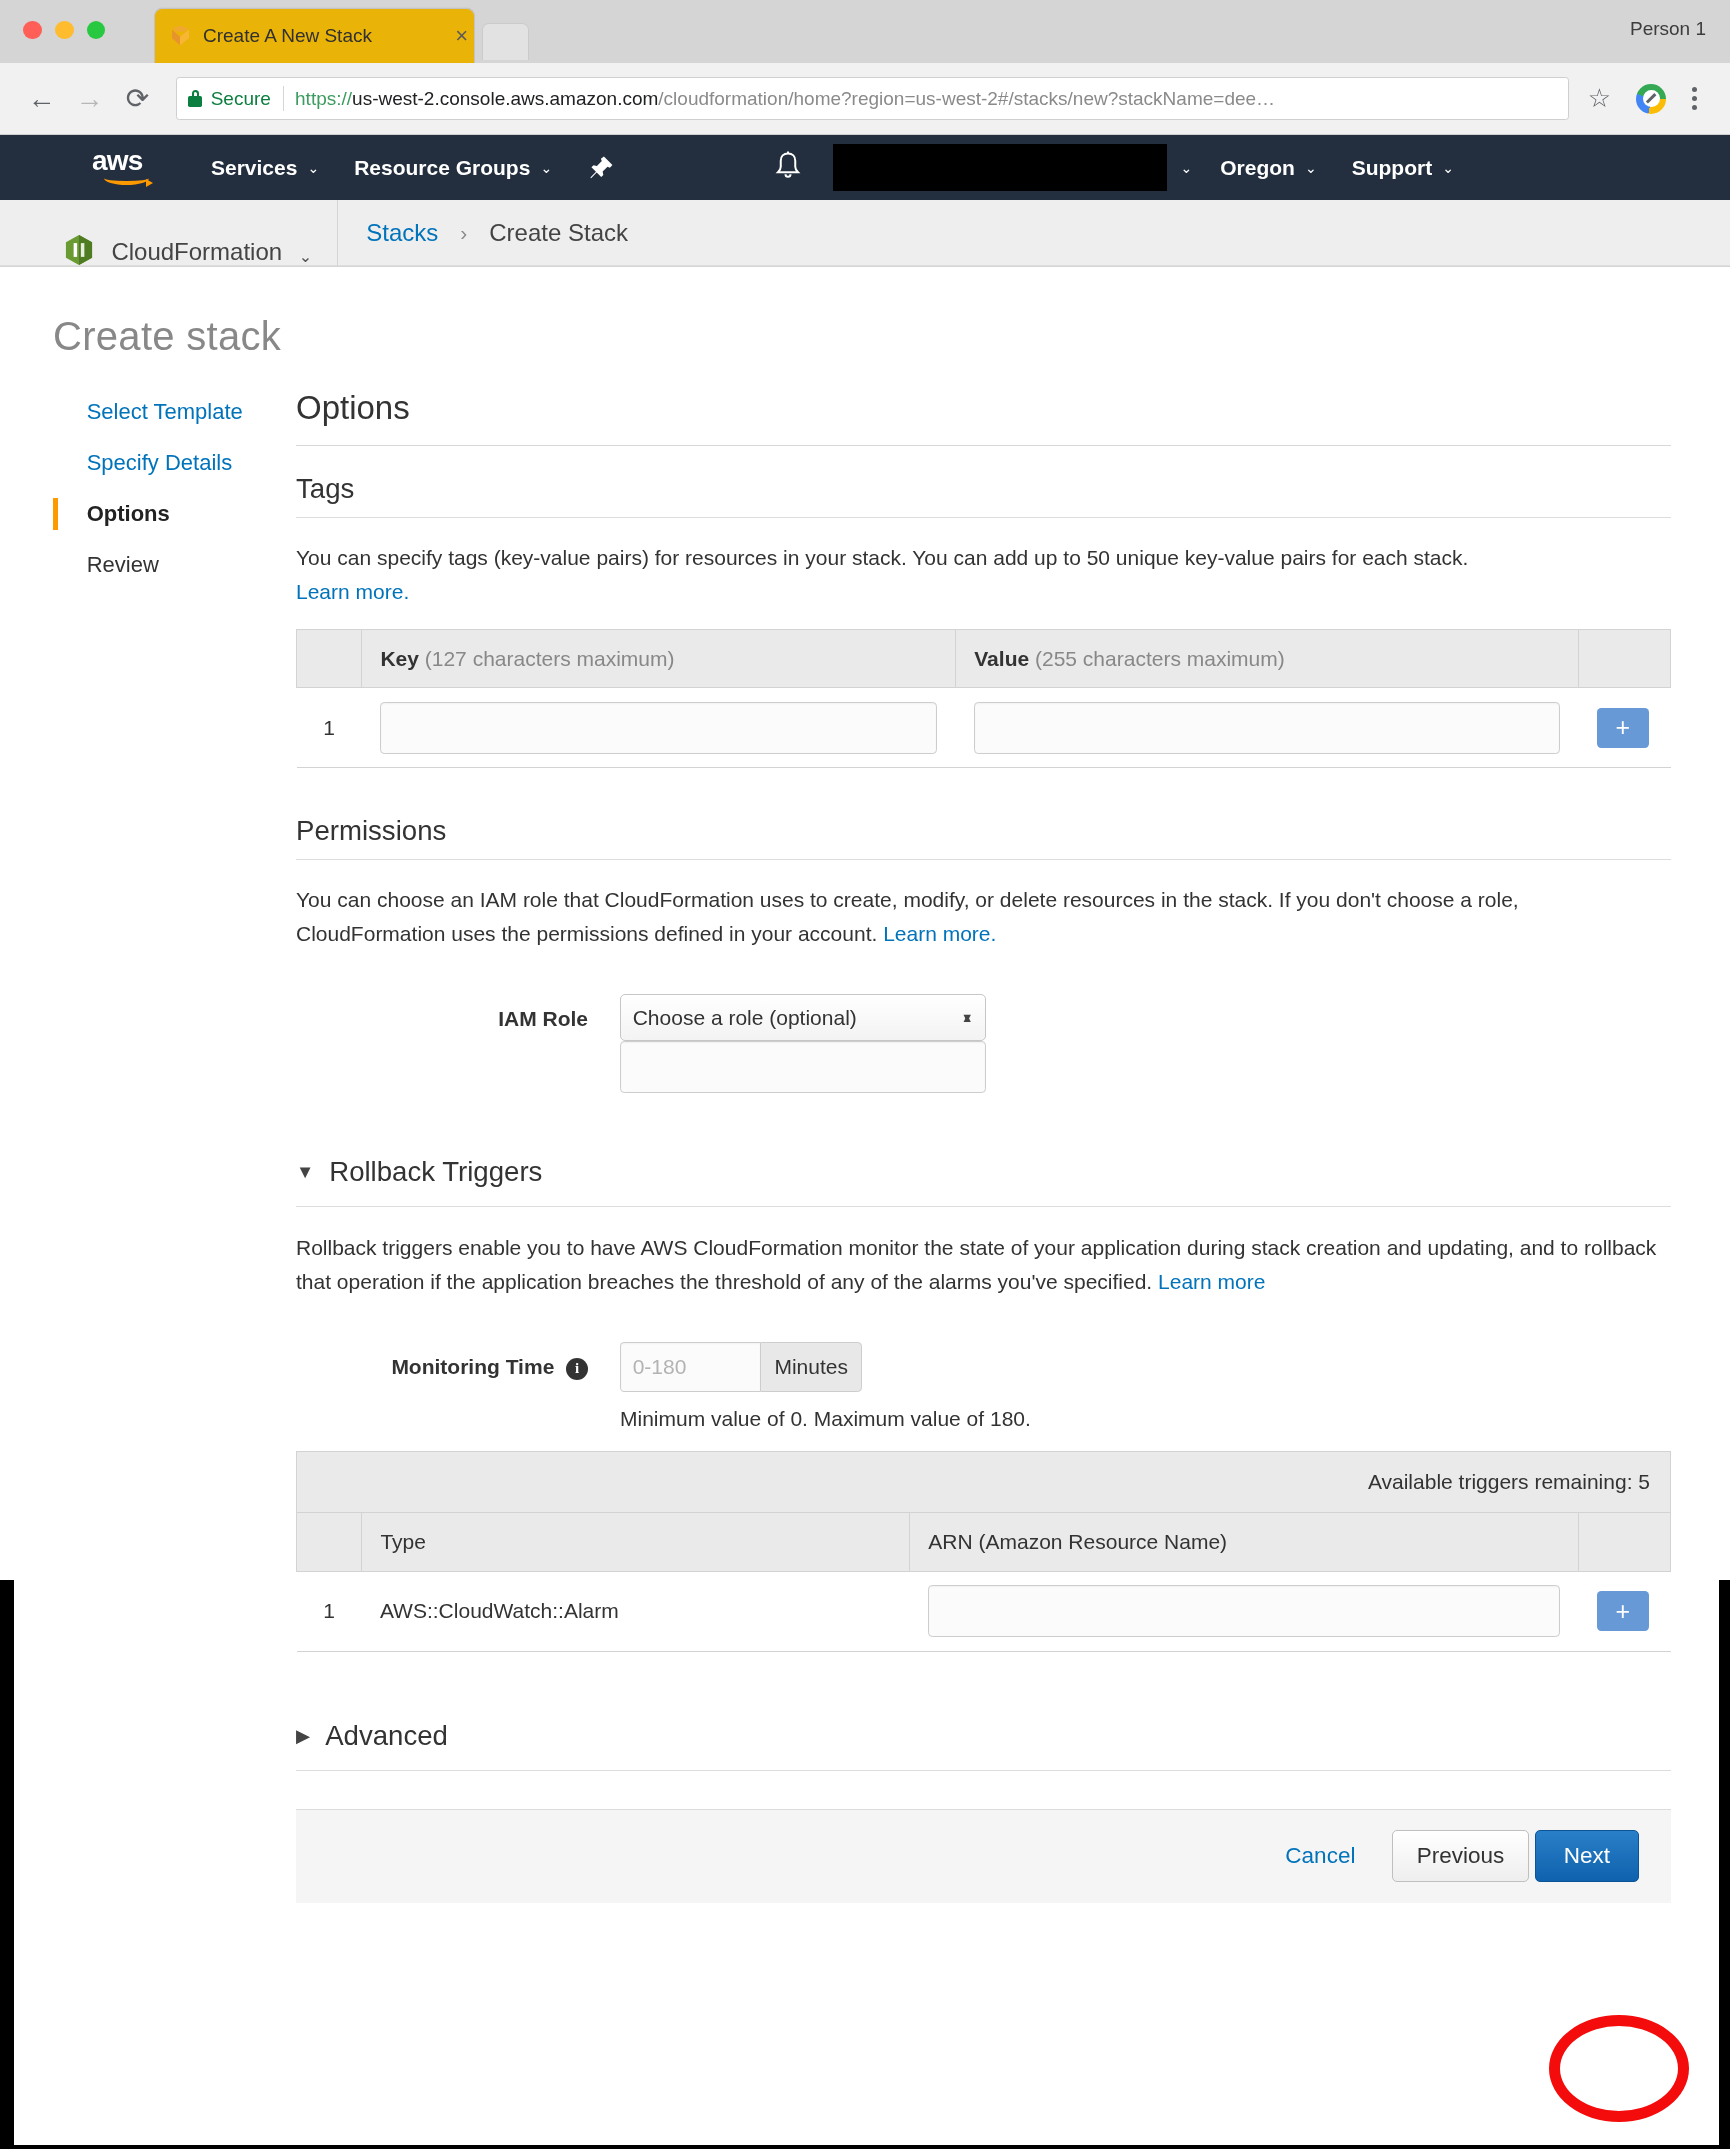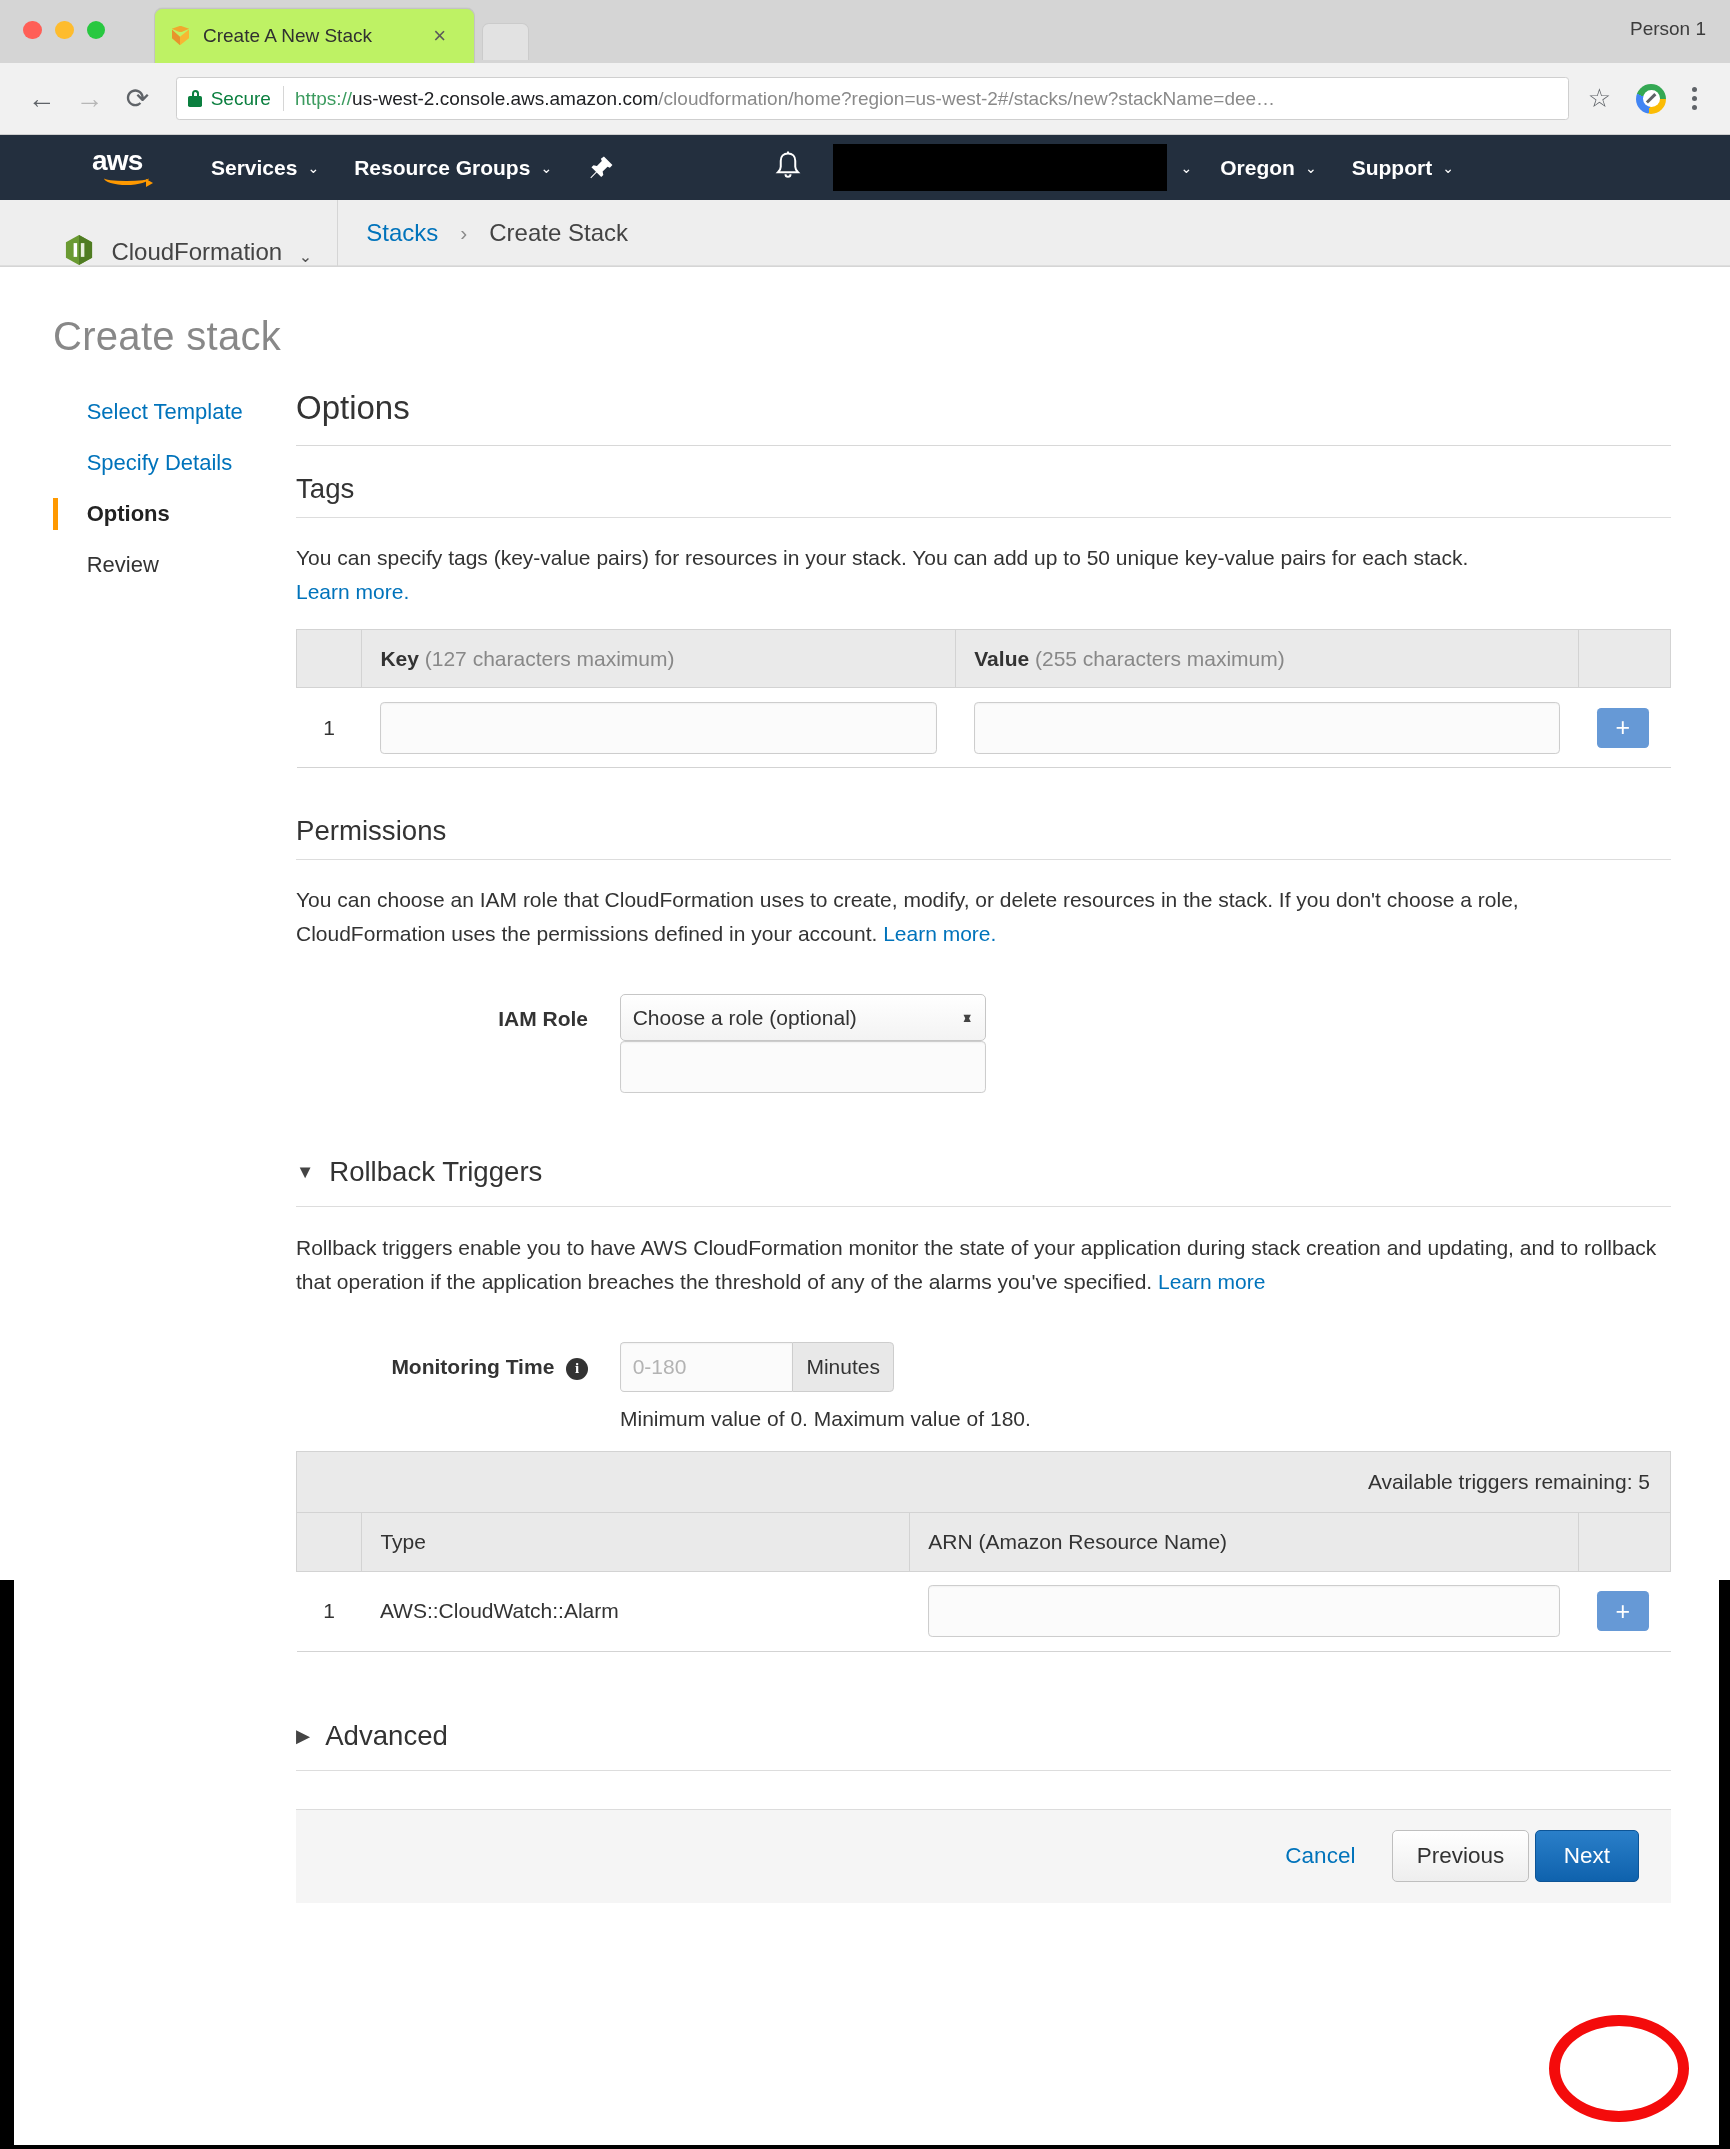--- a/index.html
+++ b/index.html
@@ -21,25 +21,25 @@
   }
   .traffic { position:absolute; left:23.4px; top:21px; display:flex; gap:13.4px; }
   .traffic span { width:18.4px; height:18.4px; border-radius:50%; display:block; }
   .tl-red { background:#ff5f57; }
   .tl-yellow { background:#febc2e; }
   .tl-green { background:#28c840; }
 
   .tab {
     margin-left:154px;
     width:321px; height:55px;
-    background:#bef264;
+    background:#eab308;
     border-radius:8.3px 8.3px 0 0;
     border:0.8px solid #c3c3c3; border-bottom:none;
     display:flex; align-items:center;
-    padding:0 28px 0 15px;
+    padding:0 6px 0 15px;
     position:relative;
     box-shadow:0 -0.8px 0 rgba(0,0,0,.04);
   }
   .tab-favicon {
     width:22px; height:22px; margin-right:11px; flex:0 0 auto;
     position:relative;
   }
   .tab-favicon .cube-top {
     position:absolute; left:1.7px; top:0.8px; width:17.5px; height:6.7px;
     background:#f0a82e;
@@ -251,21 +251,21 @@
   }
 
   
   .sect-head { display:flex; align-items:center; margin:0 0 18.4px 0; cursor:pointer; }
   .tri { font-size:18.4px; color:#444; margin-right:15px; }
   .sect-head .sub-title { margin:0; }
 
   
   .mt-wrap { display:flex; }
   .mt-input {
-    width:172px; height:50px; border:0.8px solid #cdcdcd; border-right:none;
+    width:140px; height:50px; border:0.8px solid #cdcdcd; border-right:none;
     border-radius:4.2px 0 0 4.2px; background:#fbfbfb; font-size:21px; padding:0 11.7px;
     box-shadow: inset 0 0.8px 1.7px rgba(0,0,0,.05);
     font-family:"Liberation Sans", sans-serif; color:#333;
   }
   .mt-input::placeholder { color:#b3b3b3; }
   .mt-unit {
     height:50px; border:0.8px solid #cdcdcd; border-radius:0 4.2px 4.2px 0;
     background:#e8e8e8; font-size:21px; color:#333;
     display:flex; align-items:center; padding:0 13.4px;
   }

